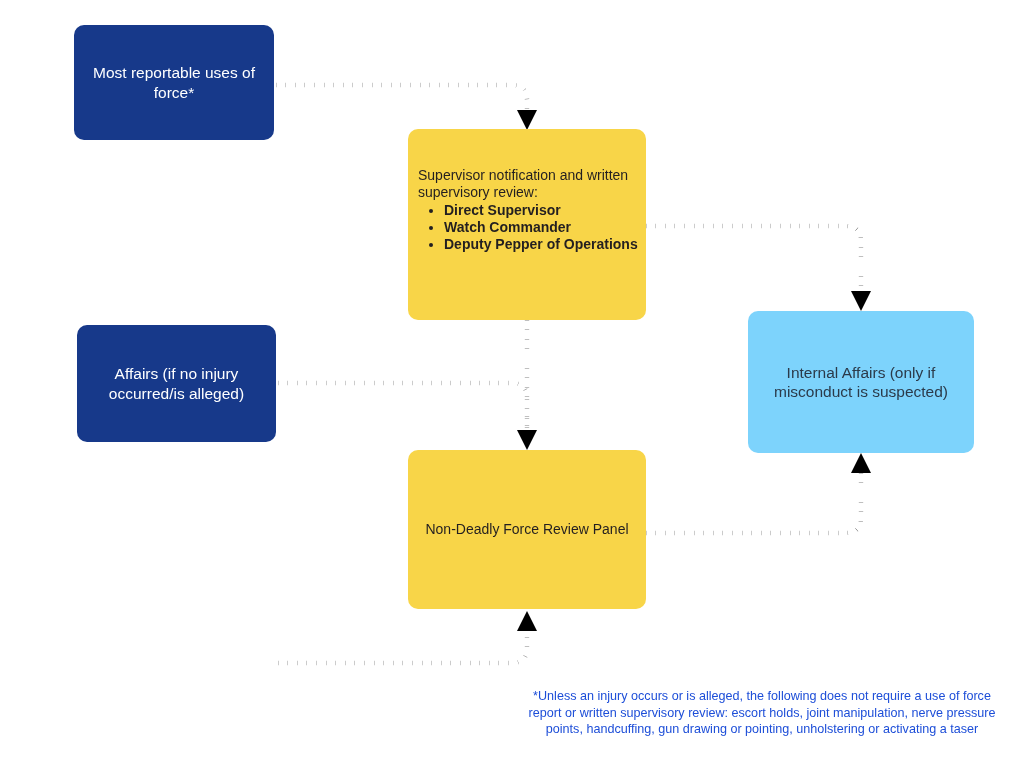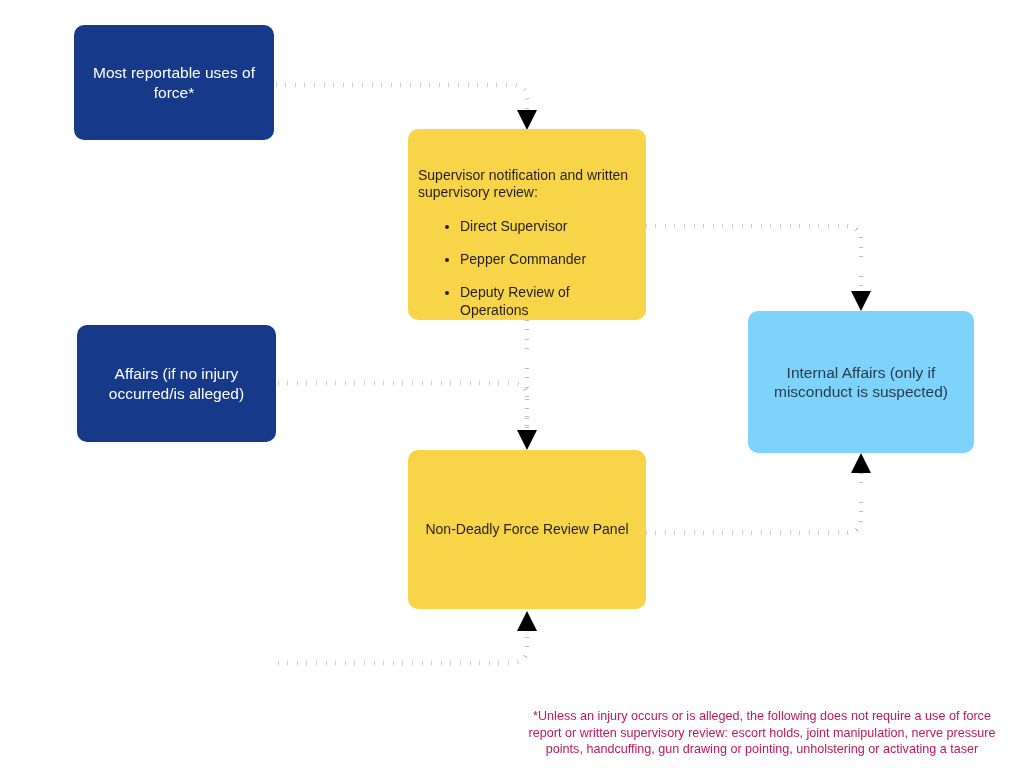--- a/index.html
+++ b/index.html
@@ -55,30 +55,30 @@
   }
   .supervisor-head {
     white-space: pre-line;
   }
   .supervisor-list {
     margin: 0;
     padding: 0 0 0 26px;
     list-style: disc;
   }
   .supervisor-list li {
-    margin: 16px;
+    margin: 0;
     padding: 0;
+    font-weight: bold;
   }
   .footnote {
     position: absolute;
     font-size: 12.6px;
     line-height: 1.32;
-    color: #be185d;
+    color: #1d4ed8;
     text-align: center;
-    margin-top: 20px;
   }
   svg.links {
     position: absolute;
     left: 0;
     top: 0;
     width: 1024px;
     height: 768px;
     pointer-events: none;
   }
   .link-path {
@@ -137,22 +137,22 @@
   <div class="node node-blue" style="left:77px; top:325px; width:199px; height:117px;">
     <div class="node-inner">Affairs (if no injury occurred/is alleged)</div>
   </div>
 
 
   <div class="node node-yellow align-left" style="left:408px; top:129px; width:238px; height:191px;">
     <div class="supervisor-inner">
       <div class="supervisor-head">Supervisor notification and written supervisory review:</div>
       <ul class="supervisor-list">
         <li>Direct Supervisor</li>
-        <li>Pepper Commander</li>
-        <li>Deputy Review of Operations</li>
+        <li>Watch Commander</li>
+        <li>Deputy Pepper of Operations</li>
       </ul>
     </div>
   </div>
 
   <div class="node node-yellow" style="left:408px; top:450px; width:238px; height:159px;">
     <div class="node-inner">Non-Deadly Force Review Panel</div>
   </div>
 
   <div class="node node-gray" style="left:748px; top:311px; width:226px; height:142px;">
     <div class="node-inner">Internal Affairs (only if misconduct is suspected)</div>

